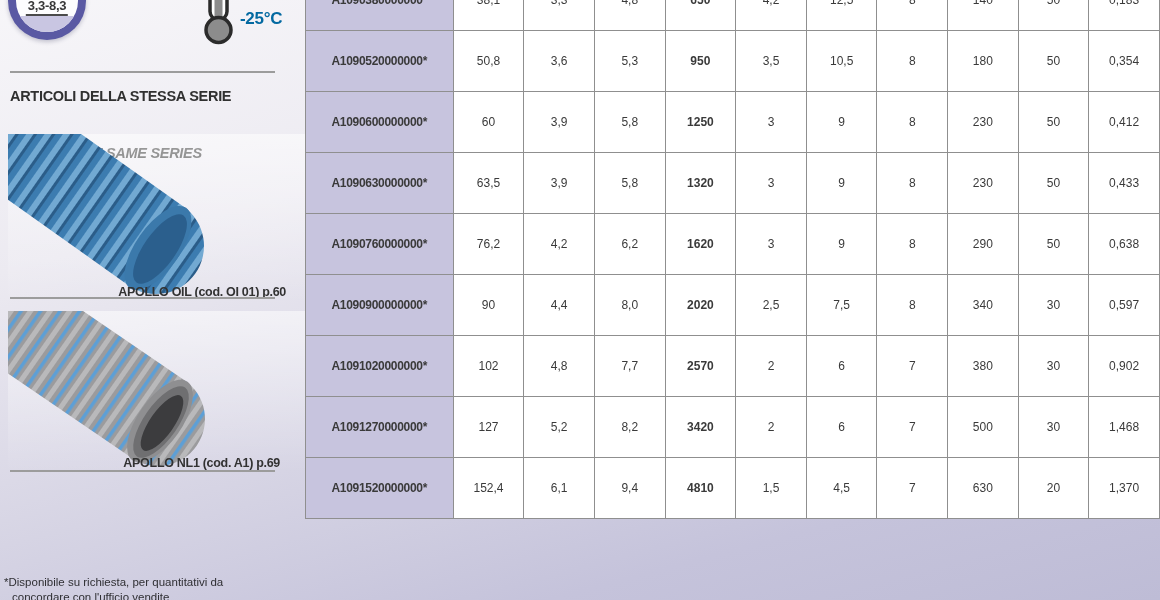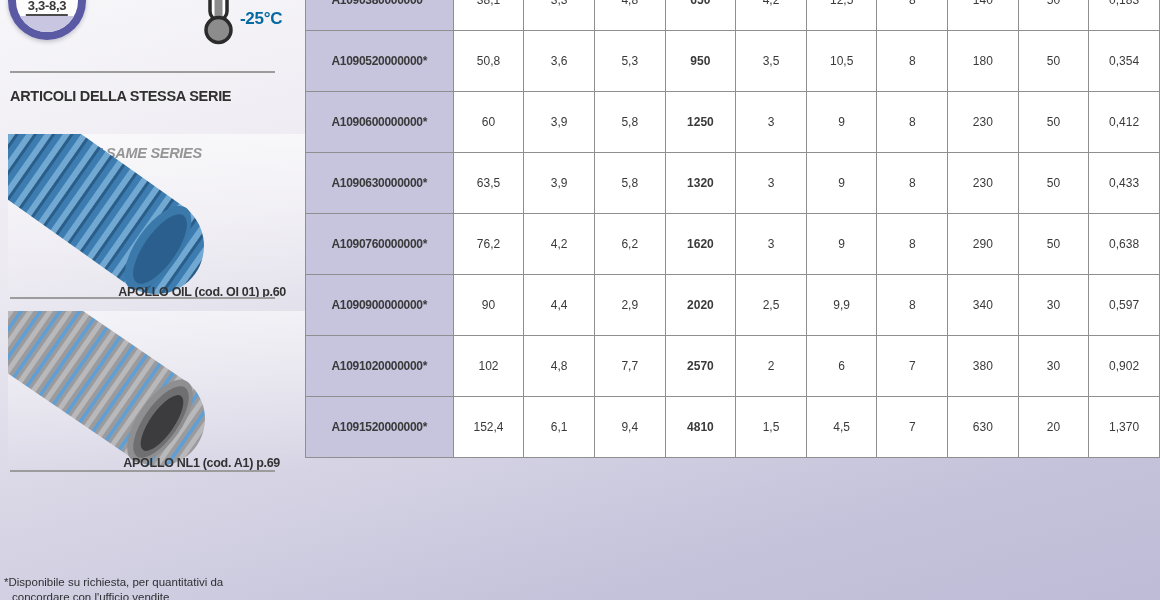--- a/index.html
+++ b/index.html
@@ -189,43 +189,56 @@
           <td class="val-cell">9</td>
           <td class="val-cell">8</td>
           <td class="val-cell">290</td>
           <td class="val-cell">50</td>
           <td class="val-cell">0,638</td>
         </tr>
         <tr>
           <td class="code-cell">A1090900000000*</td>
           <td class="val-cell">90</td>
           <td class="val-cell">4,4</td>
-          <td class="val-cell">2,9</td>
+          <td class="val-cell">8,0</td>
           <td class="val-cell bold">2020</td>
           <td class="val-cell">2,5</td>
-          <td class="val-cell">9,9</td>
+          <td class="val-cell">7,5</td>
           <td class="val-cell">8</td>
           <td class="val-cell">340</td>
           <td class="val-cell">30</td>
           <td class="val-cell">0,597</td>
         </tr>
         <tr>
           <td class="code-cell">A1091020000000*</td>
           <td class="val-cell">102</td>
           <td class="val-cell">4,8</td>
           <td class="val-cell">7,7</td>
           <td class="val-cell bold">2570</td>
           <td class="val-cell">2</td>
           <td class="val-cell">6</td>
           <td class="val-cell">7</td>
           <td class="val-cell">380</td>
           <td class="val-cell">30</td>
           <td class="val-cell">0,902</td>
         </tr>
         <tr>
+          <td class="code-cell">A1091270000000*</td>
+          <td class="val-cell">127</td>
+          <td class="val-cell">5,2</td>
+          <td class="val-cell">8,2</td>
+          <td class="val-cell bold">3420</td>
+          <td class="val-cell">2</td>
+          <td class="val-cell">6</td>
+          <td class="val-cell">7</td>
+          <td class="val-cell">500</td>
+          <td class="val-cell">30</td>
+          <td class="val-cell">1,468</td>
+        </tr>
+        <tr>
           <td class="code-cell">A1091520000000*</td>
           <td class="val-cell">152,4</td>
           <td class="val-cell">6,1</td>
           <td class="val-cell">9,4</td>
           <td class="val-cell bold">4810</td>
           <td class="val-cell">1,5</td>
           <td class="val-cell">4,5</td>
           <td class="val-cell">7</td>
           <td class="val-cell">630</td>
           <td class="val-cell">20</td>

